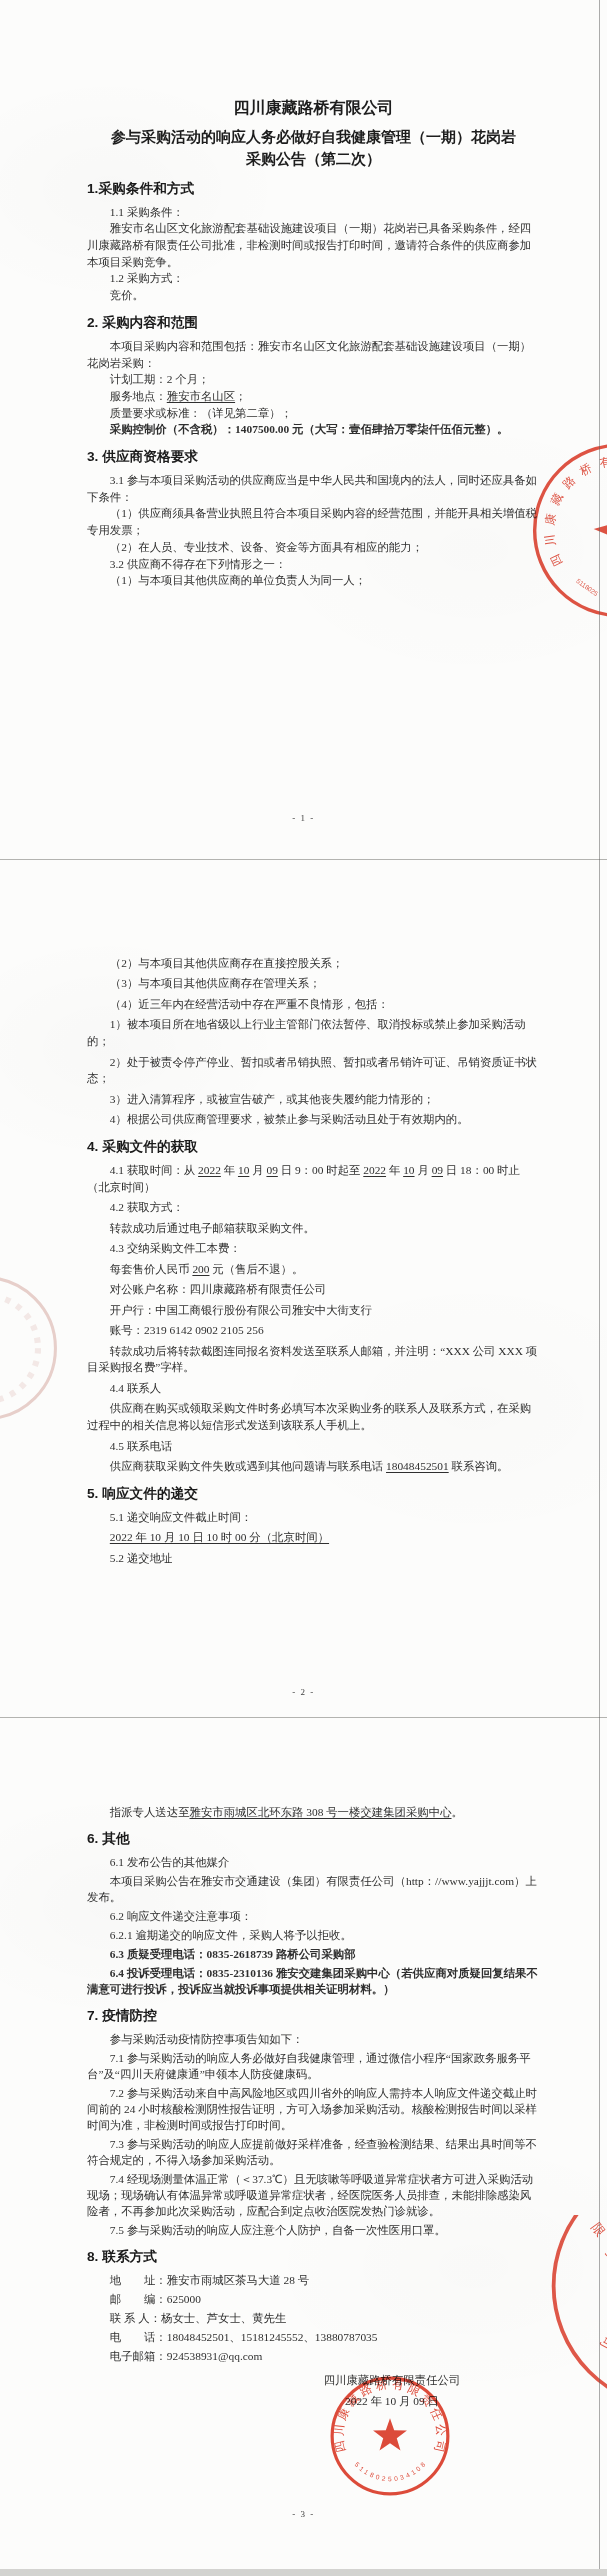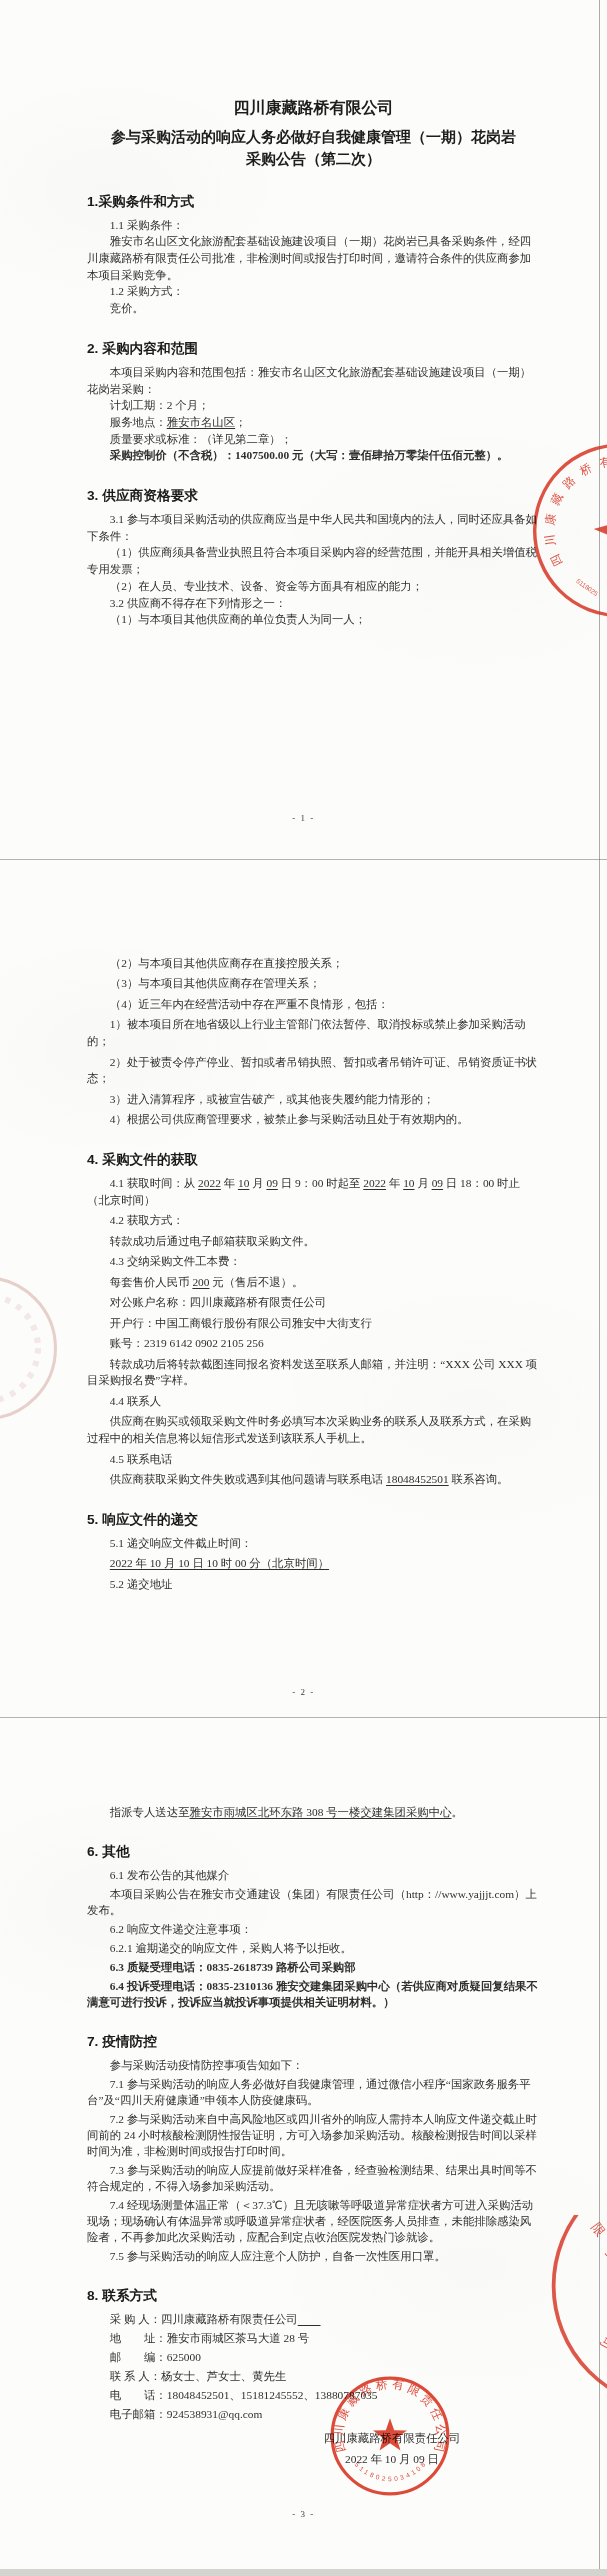--- a/index.html
+++ b/index.html
@@ -19,21 +19,21 @@
   .pg2 { height:858px; border-top:0.8px solid #b3b3b0; }
   .pg3 { height:858px; border-top:0.8px solid #b3b3b0; }
 
   .titleblock { text-align:center; padding-top:97px; }
   .doc-company { font-family:"Liberation Sans",sans-serif; font-weight:700; font-size:16px; color:#1d1d1d; line-height:21px; margin-bottom:7.6px; }
   .doc-title   { font-family:"Liberation Sans",sans-serif; font-weight:700; font-size:15px; color:#1d1d1d; line-height:22px; }
 
   .h {
     font-family:"Liberation Sans",sans-serif; font-weight:700;
     font-size:13.7px; color:#1b1b1b; line-height:19px;
-    margin:22px 0 6px; text-indent:0;
+    margin:9px 0 6px; text-indent:0;
   }
   .b { font-size:11.4px; line-height:16.7px; margin:0 0; text-indent:2em; }
   .pg2 .b { margin:3.8px 0; }
   .pg3 .b { line-height:16px; margin:3px 0; }
   .contact { margin:3.8px 0; }
   .bold { font-weight:700; }
   u { text-underline-offset:2.3px; }
   .keep { white-space:pre; }
 
   .pgnum {
@@ -154,21 +154,20 @@
 
     <h2 class="h">7. 疫情防控</h2>
     <p class="b">参与采购活动疫情防控事项告知如下：</p>
     <p class="b">7.1 参与采购活动的响应人务必做好自我健康管理，通过微信小程序“国家政务服务平台”及“四川天府健康通”申领本人防疫健康码。</p>
     <p class="b">7.2 参与采购活动来自中高风险地区或四川省外的响应人需持本人响应文件递交截止时间前的 24 小时核酸检测阴性报告证明，方可入场参加采购活动。核酸检测报告时间以采样时间为准，非检测时间或报告打印时间。</p>
     <p class="b">7.3 参与采购活动的响应人应提前做好采样准备，经查验检测结果、结果出具时间等不符合规定的，不得入场参加采购活动。</p>
     <p class="b">7.4 经现场测量体温正常（＜37.3℃）且无咳嗽等呼吸道异常症状者方可进入采购活动现场；现场确认有体温异常或呼吸道异常症状者，经医院医务人员排查，未能排除感染风险者，不再参加此次采购活动，应配合到定点收治医院发热门诊就诊。</p>
     <p class="b">7.5 参与采购活动的响应人应注意个人防护，自备一次性医用口罩。</p>
 
     <h2 class="h">8. 联系方式</h2>
-    <p class="b contact"><span class="keep">采 购 人：</span><span>四川康藏路桥有限责任公司</span><u class="keep">　　</u></p>
     <p class="b contact"><span class="keep">地　　址：</span><span>雅安市雨城区茶马大道 28 号</span></p>
     <p class="b contact"><span class="keep">邮　　编：</span><span>625000</span></p>
     <p class="b contact"><span class="keep">联 系 人：</span><span>杨女士、芦女士、黄先生</span></p>
     <p class="b contact"><span class="keep">电　　话：</span><span>18048452501、15181245552、13880787035</span></p>
     <p class="b contact"><span class="keep">电子邮箱：</span><span>924538931@qq.com</span></p>
 
     <div class="signature">
       <div>四川康藏路桥有限责任公司</div>
       <div>2022 年 10 月 09 日</div>
     </div>

